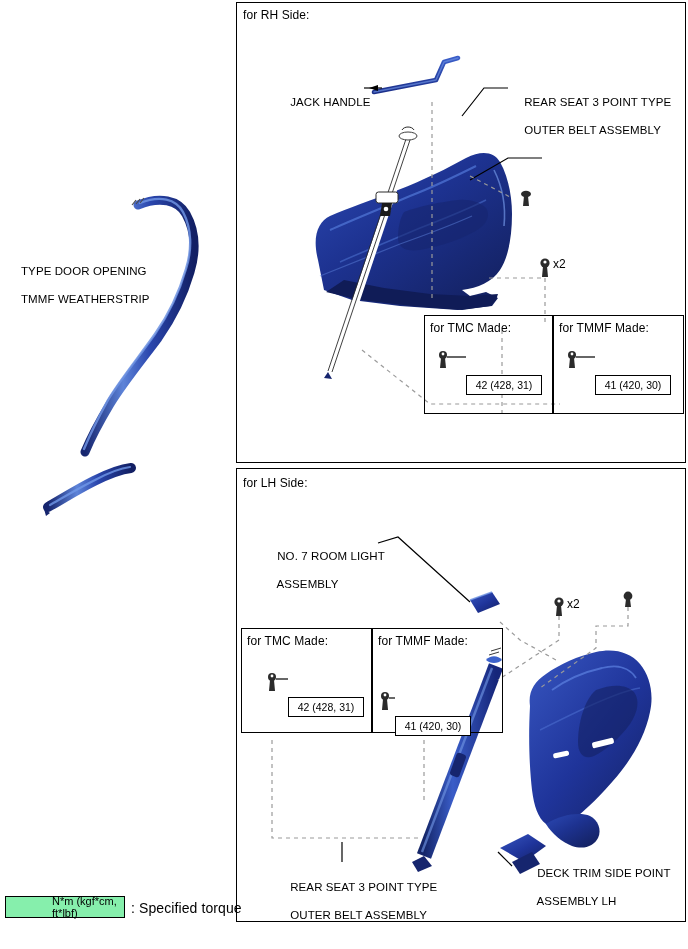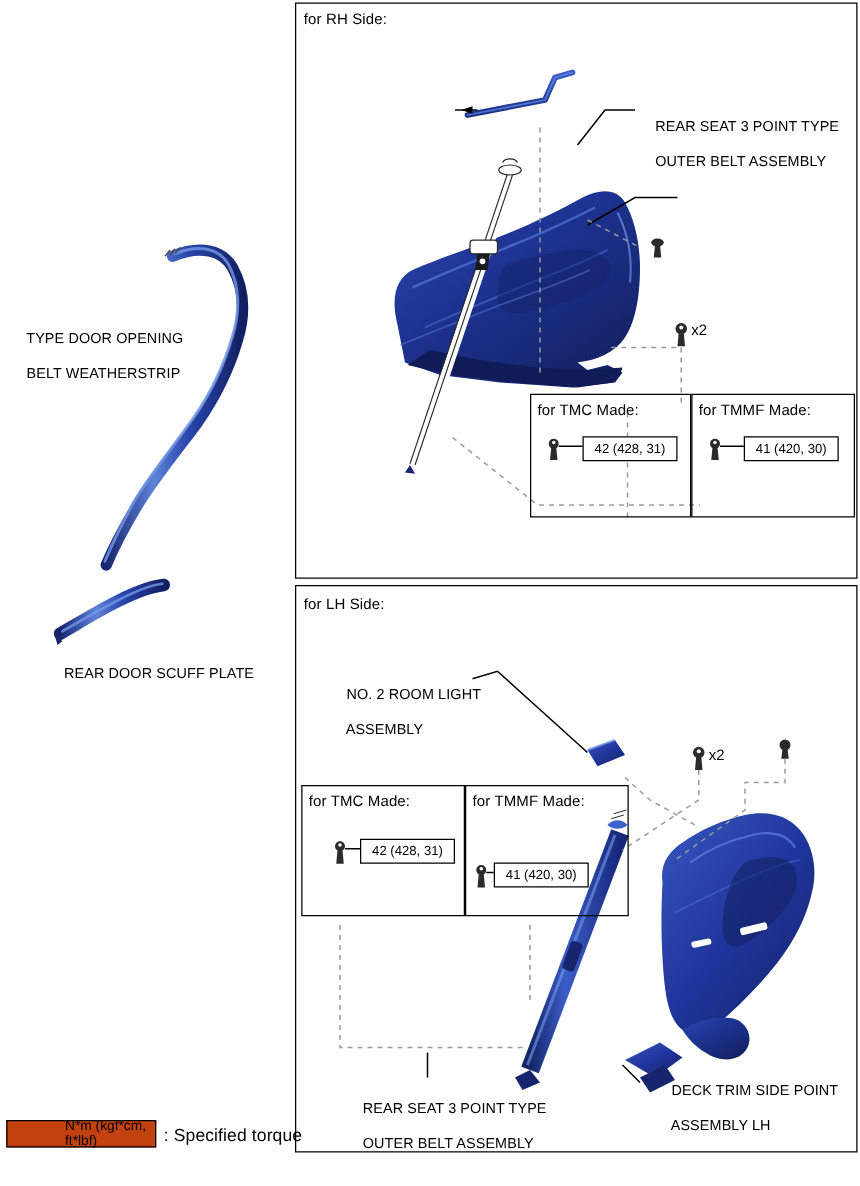--- a/index.html
+++ b/index.html
@@ -7,23 +7,23 @@
     width:688px;height:949px;position:relative;overflow:hidden;
     font-family:"Liberation Sans", sans-serif;
     color:#000;
   }
   .stage{position:absolute;left:0;top:0;width:688px;height:949px;}
   svg.layer{position:absolute;left:0;top:0;width:688px;height:949px;}
   .txt{position:absolute;font-size:11.5px;line-height:14px;white-space:pre;letter-spacing:0.1px;}
   .panel{position:absolute;border:1.3px solid #000;box-sizing:border-box;background:transparent;}
   .sub-box{position:absolute;border:1.2px solid #000;box-sizing:border-box;}
   .tq-box{position:absolute;border:1.2px solid #000;box-sizing:border-box;
-    display:flex;align-items:center;justify-content:center;font-size:10.5px;background:#fff;}
+    display:flex;align-items:center;justify-content:center;font-size:10.5px;background:#fff;margin-top:26px;}
   .legend-box{position:absolute;border:1.2px solid #000;box-sizing:border-box;
-    display:flex;align-items:center;justify-content:center;font-size:11px;background:#c2410c;padding-left:46px;}
+    display:flex;align-items:center;justify-content:center;font-size:11px;background:#86efac;padding-left:46px;}
   .hdr{font-size:12px;}
 </style>
 </head>
 <body>
 
 <div class="stage">
 
   <svg class="layer" viewBox="0 0 688 949">
     <defs>
       <linearGradient id="gBlueV" x1="0" y1="0" x2="1" y2="0">
@@ -185,49 +185,49 @@
       <path d="M424 740 L424 800"></path>
     </g>
 
   </svg>
 
   <div class="panel" style="left:236px;top:2px;width:450px;height:461px;"></div>
   <div class="panel" style="left:236px;top:468px;width:450px;height:454px;"></div>
 
   <div class="txt" style="left:8px;top:250px;">
     <span>TYPE DOOR OPENING</span><br>
-    <span>BELT WEATHERSTRIP</span>
-  </div>
-  <div class="txt" style="left:38px;top:518px;">
-    <span>REAR DOOR SCUFF PLATE</span>
+    <span>TMMF WEATHERSTRIP</span>
   </div>
 
   <div class="txt hdr" style="left:243px;top:8px;">for RH Side:</div>
 
+  <div class="txt" style="left:277px;top:81px;">
+    <span>JACK HANDLE</span>
+  </div>
 
   <div class="txt" style="left:511px;top:81px;">
     <span>REAR SEAT 3 POINT TYPE</span><br>
     <span>OUTER BELT ASSEMBLY</span>
   </div>
 
 
   <div class="txt" style="left:553px;top:257px;font-size:12px;">x2</div>
 
   <div class="sub-box" style="left:424px;top:315px;width:129px;height:99px;"></div>
   <div class="txt hdr" style="left:430px;top:321px;">for TMC Made:</div>
   <div class="tq-box" style="left:466px;top:349px;width:76px;height:20px;">42 (428, 31)</div>
 
   <div class="sub-box" style="left:553px;top:315px;width:131px;height:99px;"></div>
   <div class="txt hdr" style="left:559px;top:321px;">for TMMF Made:</div>
   <div class="tq-box" style="left:595px;top:349px;width:76px;height:20px;">41 (420, 30)</div>
 
   <div class="txt hdr" style="left:243px;top:476px;">for LH Side:</div>
 
   <div class="txt" style="left:264px;top:535px;">
-    <span>NO. 2 ROOM LIGHT</span><br>
+    <span>NO. 7 ROOM LIGHT</span><br>
     <span>ASSEMBLY</span>
   </div>
 
   <div class="txt" style="left:567px;top:597px;font-size:12px;">x2</div>
 
   <div class="sub-box" style="left:241px;top:628px;width:131px;height:105px;"></div>
   <div class="txt hdr" style="left:247px;top:634px;">for TMC Made:</div>
   <div class="tq-box" style="left:288px;top:671px;width:76px;height:20px;">42 (428, 31)</div>
 
   <div class="sub-box" style="left:372px;top:628px;width:131px;height:105px;"></div>

